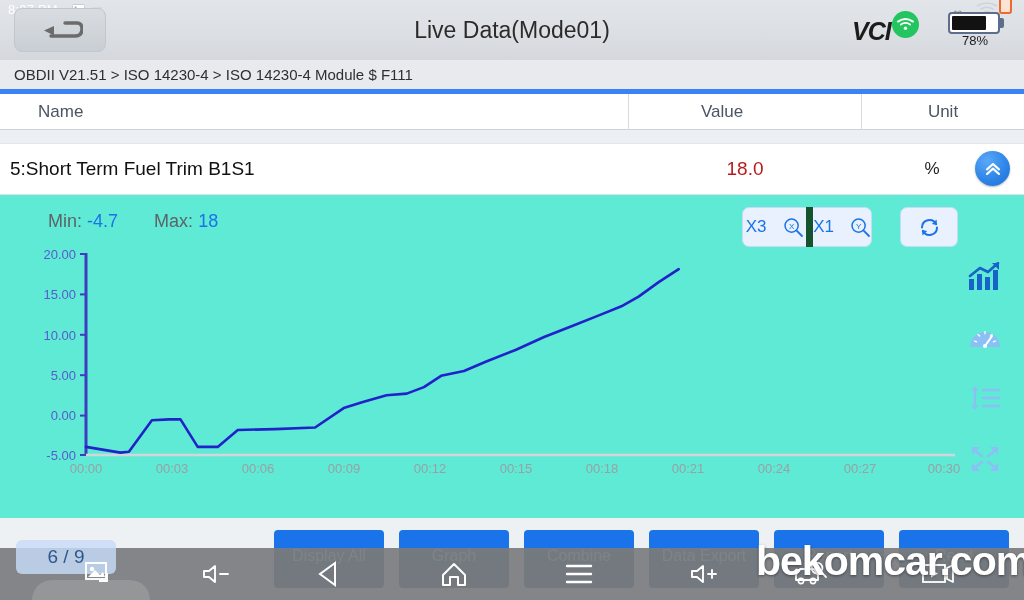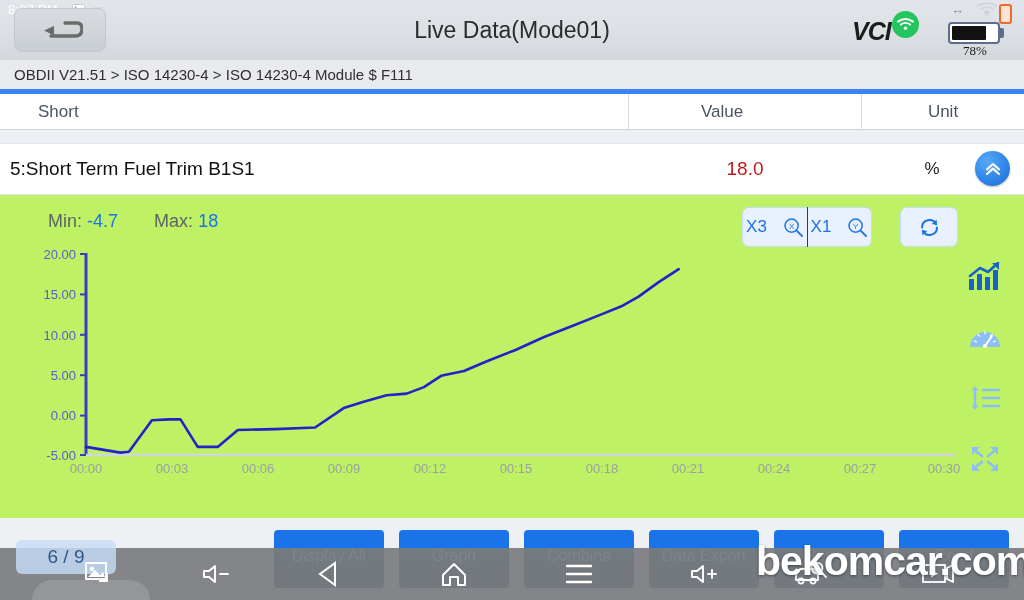--- a/index.html
+++ b/index.html
@@ -37,21 +37,21 @@
   .vci-wrap { position: absolute; right: 96px; top: 12px; width: 76px; height: 38px; }
   .vci-text {
     font-size: 25px; font-weight: bold; font-style: italic;
     color: #1c1c1c; letter-spacing: -1px; line-height: 38px;
   }
   .wifi-badge {
     position: absolute; left: 40px; top: -1px;
     width: 27px; height: 27px; border-radius: 50%;
     background: #22c55e; display: flex; align-items: center; justify-content: center;
   }
-  .batt-wrap { position: absolute; right: 10px; top: 10px; width: 74px; height: 46px; font-family: Liberation Serif, serif; }
+  .batt-wrap { position: absolute; right: 10px; top: 0; width: 74px; height: 46px; }
   .batt-body {
     position: absolute; left: 8px; top: 12px; width: 52px; height: 22px;
     border: 2px solid #5d6d8a; border-radius: 4px; background: #fff; padding: 2px;
   }
   .batt-fill { width: 78%; height: 100%; background: #121212; border-radius: 1px; }
   .batt-tip {
     position: absolute; left: 60px; top: 18px; width: 4px; height: 10px;
     background: #5d6d8a; border-radius: 0 2px 2px 0;
   }
   .batt-pct {
@@ -111,38 +111,38 @@
   .collapse-btn {
     position: absolute; left: 975px; top: 151px; width: 35px; height: 35px;
     border-radius: 50%;
     background: radial-gradient(circle at 35% 28%, #5aa9f8 0%, #2f86e8 55%, #1b6fd0 100%);
     box-shadow: 0 1px 2px rgba(0,0,0,.28);
     display: flex; align-items: center; justify-content: center;
   }
   .row-sep { position: absolute; left: 0; top: 194px; width: 1024px; height: 1px; background: #dfe2e6; }
 
   
-  .chartpanel { position: absolute; left: 0; top: 195px; width: 1024px; height: 323px; background:#bef264; }
+  .chartpanel { position: absolute; left: 0; top: 195px; width: 1024px; height: 323px; background:#5eead4; }
   .minmax {
     position: absolute; left: 48px; top: 16px;
     font-size: 18px; color: #5f6368;
   }
   .minmax .v { color: #1a73e8; }
   .minmax .gap { display: inline-block; width: 26px; }
 
   .zoomgroup {
     position: absolute; left: 742px; top: 12px; width: 130px; height: 40px;
     background: #e8f1fd; border: 1px solid #c3dcfa; border-radius: 7px;
     display: flex; align-items: center;
   }
   .zoomhalf {
     width: 65px; height: 40px; display: flex; align-items: center; justify-content: center;
     gap: 16px; font-size: 17px; color: #1a73e8;
   }
-  .zoomhalf + .zoomhalf { border-left: 1px solid #14532d; }
+  .zoomhalf + .zoomhalf { border-left: 7px solid #14532d; }
   .refreshbtn {
     position: absolute; left: 900px; top: 12px; width: 58px; height: 40px;
     background: #e8f1fd; border: 1px solid #c3dcfa; border-radius: 7px;
     display: flex; align-items: center; justify-content: center;
   }
 
   .plot { position: absolute; left: 0; top: 55px; width: 1024px; height: 240px; }
   .sidetools {
     position: absolute; left: 958px; top: 58px; width: 54px; height: 230px;
     display: flex; flex-direction: column; align-items: center;
@@ -239,21 +239,21 @@
       <div class="batt-tip"></div>
       <div class="batt-pct">78%</div>
     </div>
   </div>
 
   <div class="breadcrumb">
     <span>OBDII V21.51 &gt; ISO 14230-4  &gt; ISO 14230-4 Module $ F111</span>
   </div>
 
   <div class="thead">
-    <div class="th th-name">Short</div>
+    <div class="th th-name">Name</div>
     <div class="th th-value">Value</div>
     <div class="th th-unit">Unit</div>
   </div>
   <div class="vdiv vdiv1"></div>
   <div class="vdiv vdiv2"></div>
   <div class="hstripe"></div>
 
   <div class="drow">
     <div class="dname">5:Short Term Fuel Trim B1S1</div>
     <div class="dval">18.0</div>

